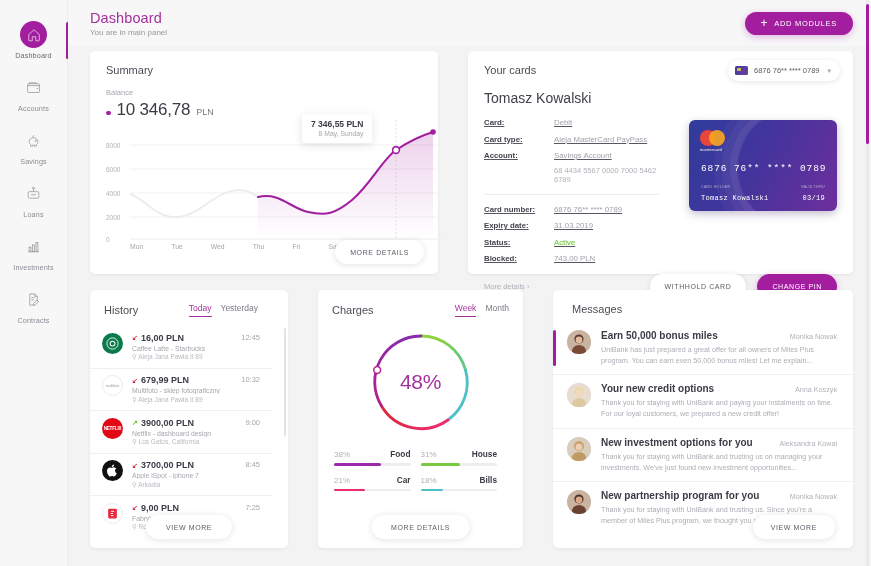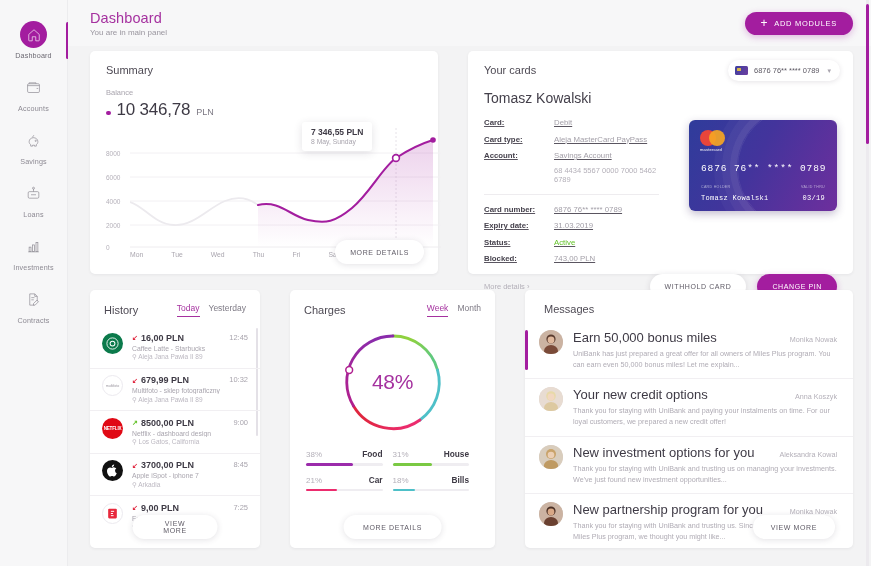--- a/index.html
+++ b/index.html
@@ -92,21 +92,21 @@
   }
   .card-title { font-size: 11px; color: #4e4a54; }
 
   
   .summary { width: 367px; height: 223px; padding: 13px 16px 0 16px; }
   .bal-label { font-size: 7.5px; color: #a9a5ae; margin-top: 12px; }
   .bal-row { display: flex; align-items: baseline; gap: 6px; margin-top: 3px; }
   .bal-dot { width: 4.5px; height: 4.5px; border-radius: 50%; background: #a31d9f; display:inline-block; }
   .bal-val { font-size: 17px; color: #3e3a45; letter-spacing: -.2px; }
   .bal-cur { font-size: 9px; color: #7b7782; }
-  .chart-area { position: relative; height: 122px; margin-top: 8px; }
+  .chart-area { position: relative; height: 122px; margin-top: 0; text-align: right; }
   .tooltip {
     position: absolute; left: 196px; top: -6px;
     background: #fff; border-radius: 3px;
     box-shadow: 0 2px 8px rgba(60,50,70,.14);
     padding: 5px 9px 6px 9px; z-index: 5;
   }
   .tt-val { font-size: 8.5px; color: #3e3a45; font-weight: bold; white-space: nowrap; }
   .tt-date { font-size: 6.8px; color: #a9a5ae; margin-top: 1px; }
   .ylab { position: absolute; left: 0; font-size: 6.5px; color: #b5b1ba; }
   .xlabels {
@@ -193,21 +193,21 @@
   .btn-primary {
     margin-left: 11px;
     background: #a31d9f; border: none; border-radius: 14px;
     height: 25px; padding: 0 15px; font-size: 7px;
     letter-spacing: .6px; color: #fff;
     box-shadow: 0 2px 7px rgba(163,29,159,.3);
     cursor: pointer; font-family: inherit;
   }
 
   
-  .history { width: 170px; height: 258px; padding: 13px 0 0 0; position: relative; }
+  .history { width: 198px; height: 258px; padding: 13px 16px 0 0; position: relative; }
   .hdr { display: flex; align-items: center; padding: 0 14px; }
   .tabs { margin-left: auto; display: flex; gap: 9px; }
   .tab { font-size: 8.5px; color: #7e7a85; cursor: pointer; padding-bottom: 3px; }
   .tab.active { color: #a5319f; border-bottom: 1.5px solid #a5319f; }
   .hlist { margin-top: 9px; }
   .hrow {
     display: flex; 
     padding: 6.5px 12px 6.5px 12px;
     border-bottom: 1px solid #f1eff2;
     position: relative;
@@ -275,21 +275,21 @@
     width: 2.5px; background: #a31d9f; border-radius: 2px;
   }
   .avatar {
     width: 24px; height: 24px; border-radius: 50%;
     flex: none; margin-right: 10px; overflow: hidden;
     background: #dcd6d2; position: relative;
   }
   .av-face { position: absolute; left: 0; right: 0; top: 0; bottom: 0; }
   .mbody { flex: 1; min-width: 0; }
   .mtitle-row { display: flex; align-items: baseline; }
-  .mtitle { font-size: 13px; color: #3e3a45; font-weight: normal; }
+  .mtitle { font-size: 10px; color: #3e3a45; font-weight: bold; }
   .msender { margin-left: auto; font-size: 7.2px; color: #b4b0b9; white-space: nowrap; padding-left: 8px; }
   .mtext { font-size: 7.2px; color: #b0acb5; line-height: 1.55; margin-top: 3px; }
   .view-more-r {
     position: absolute; right: 18px; bottom: 9px;
     background: #fff; border: none; border-radius: 14px;
     height: 24px; padding: 0 18px; font-size: 7px;
     letter-spacing: .6px; color: #5e5a65;
     box-shadow: 0 1px 6px rgba(60,50,70,.14);
     cursor: pointer; font-family: inherit;
   }
@@ -568,21 +568,21 @@
                 <div class="hloc">⚲ <span>Aleja Jana Pawła II 89</span></div>
               </div>
               <div class="htime">10:32</div>
             </div>
 
             <div class="hrow">
               <div class="logo lg-netflix">NETFLIX</div>
               <div class="hmid">
                 <div class="hamt">
                     <span class="arrow arr-in">↗</span>
-                    <span>8500,00 PLN</span>
+                    <span>3900,00 PLN</span>
                   </div>
                 <div class="hdesc">Netflix - dashboard design</div>
                 <div class="hloc">⚲ <span>Los Gatos, California</span></div>
               </div>
               <div class="htime">9:00</div>
             </div>
 
             <div class="hrow">
               <div class="logo lg-apple">
                 <svg width="11" height="13" viewBox="0 0 24 28" fill="#fff">

